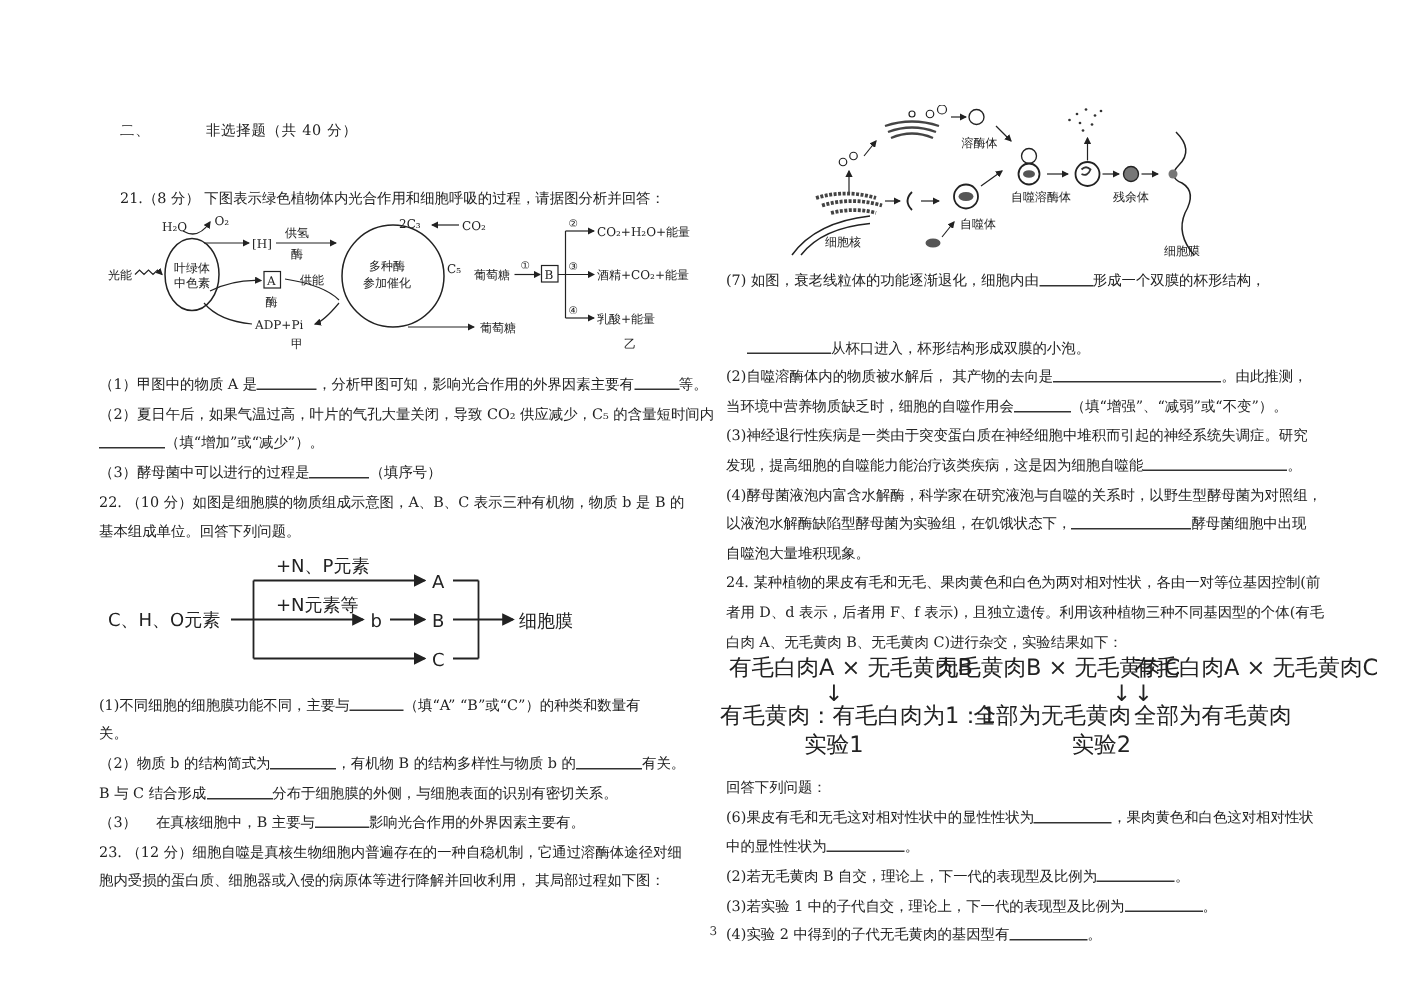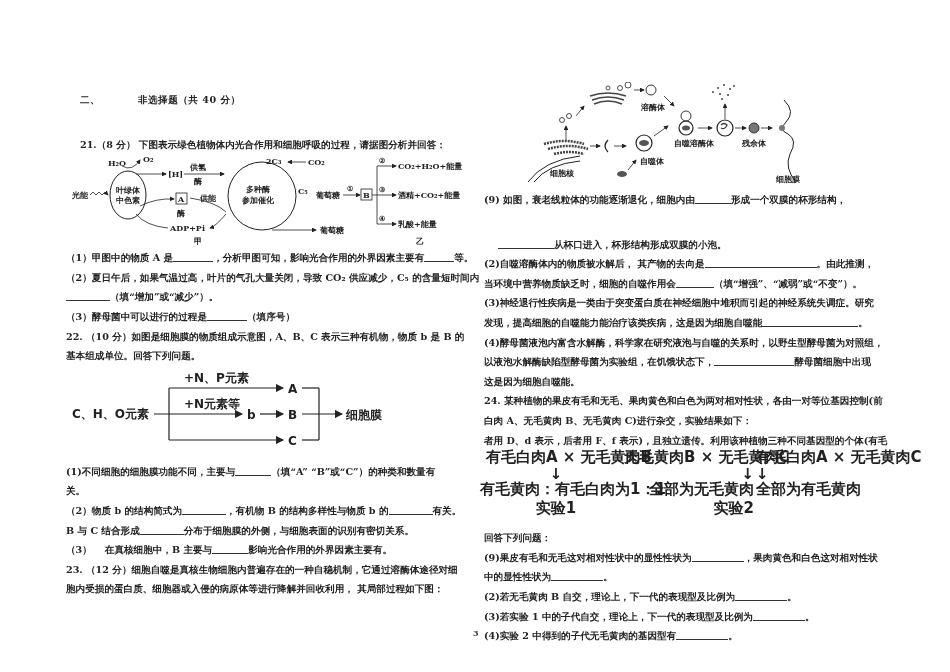--- a/index.html
+++ b/index.html
@@ -1,18 +1,18 @@
 <!DOCTYPE html>
 <html><head>
 <meta charset="utf-8">
 <style>
   * { box-sizing: border-box; margin: 0; padding: 0; }
   html, body { width: 950px; height: 672px; background: #ffffff; overflow: hidden; }
   body { font-family: "DejaVu Serif", "Liberation Serif", serif; color: #222; position: relative; }
-  .page { position: absolute; left: 0; top: 12px; width: 950px; height: 551px; background: #fff; font-weight: bold; }
+  .page { position: absolute; left: 0; top: 0; width: 950px; height: 551px; background: #fff; }
   .col { position: absolute; top: 78px; font-size: 9.6px; line-height: 19.6px; }
   .col-left { left: 66px; width: 412px; }
   .col-right { left: 484px; width: 412px; }
   .line { white-space: nowrap; }
   .indent { padding-left: 14px; margin-top: 25px; }
   .blank { display: inline-block; border-bottom: 1px solid #333; height: 11px; vertical-align: -1px; }
   .page-num { position: absolute; left: 473px; top: 616px; font-size: 8px; color: #333; }
   svg text { font-family: "DejaVu Serif", "Liberation Serif", serif; fill: #222; }
   .sans text { font-family: "DejaVu Sans", "Liberation Sans", sans-serif; }
   .diagram { display: block; }
@@ -87,21 +87,21 @@
         <text x="313" y="9" font-size="7">②</text>
         <text x="313" y="38" font-size="7">③</text>
         <text x="313" y="67" font-size="7">④</text>
         <text x="332" y="15" font-size="8">CO₂+H₂O+能量</text>
         <text x="332" y="44" font-size="8">酒精+CO₂+能量</text>
         <text x="332" y="73" font-size="8">乳酸+能量</text>
         <text x="350" y="90" font-size="8">乙</text>
       </g>
     </svg>
 
-    <div class="line" style="margin-top:2px;">
+    <div class="line" style="margin-top:13px;">
       <span>（1）甲图中的物质 A 是</span><span class="blank" style="width:40px;"></span><span>，分析甲图可知，影响光合作用的外界因素主要有</span><span class="blank" style="width:30px;"></span><span>等。</span>
     </div>
     <div class="line">（2）夏日午后，如果气温过高，叶片的气孔大量关闭，导致 CO₂ 供应减少，C₅ 的含量短时间内</div>
     <div class="line">
       <span class="blank" style="width:44px;"></span><span>（填“增加”或“减少”）。</span>
     </div>
     <div class="line">
       <span>（3）酵母菌中可以进行的过程是</span><span class="blank" style="width:40px;"></span><span>（填序号）</span>
     </div>
 
@@ -212,44 +212,44 @@
       <line x1="251" y1="46" x2="262" y2="46" stroke="#222" stroke-width="0.8" marker-end="url(#ah3)"></line>
       <circle cx="270" cy="46" r="5" stroke="#222" fill="#777" stroke-width="0.9"></circle>
       <text x="258" y="64" font-size="8">残余体</text>
       <line x1="277" y1="46" x2="288" y2="46" stroke="#222" stroke-width="0.8" marker-end="url(#ah3)"></line>
       <path d="M300,18 Q312,30 302,40 Q294,48 304,52 Q314,58 306,72 Q300,86 312,100" stroke="#222" fill="none" stroke-width="1"></path>
       <circle cx="298" cy="46" r="3" fill="#777"></circle>
       <text x="292" y="100" font-size="8">细胞膜</text>
     </svg>
 
     <div class="line" style="margin-top:4px;">
-      <span>(9) 如图，衰老线粒体的功能逐渐退化，细胞内由</span><span class="blank" style="width:36px;"></span><span>形成一个双膜的杯形结构，</span>
+      <span>(7) 如图，衰老线粒体的功能逐渐退化，细胞内由</span><span class="blank" style="width:36px;"></span><span>形成一个双膜的杯形结构，</span>
     </div>
     <div class="line indent">
       <span class="blank" style="width:56px;"></span><span>从杯口进入，杯形结构形成双膜的小泡。</span>
     </div>
     <div class="line">
       <span>(2)自噬溶酶体内的物质被水解后， 其产物的去向是</span><span class="blank" style="width:112px;"></span><span>。由此推测，</span>
     </div>
     <div class="line">
       <span>当环境中营养物质缺乏时，细胞的自噬作用会</span><span class="blank" style="width:38px;"></span><span>（填“增强”、“减弱”或“不变”）。</span>
     </div>
     <div class="line">(3)神经退行性疾病是一类由于突变蛋白质在神经细胞中堆积而引起的神经系统失调症。研究</div>
     <div class="line">
       <span>发现，提高细胞的自噬能力能治疗该类疾病，这是因为细胞自噬能</span><span class="blank" style="width:96px;"></span><span>。</span>
     </div>
     <div class="line">(4)酵母菌液泡内富含水解酶，科学家在研究液泡与自噬的关系时，以野生型酵母菌为对照组，</div>
     <div class="line">
       <span>以液泡水解酶缺陷型酵母菌为实验组，在饥饿状态下，</span><span class="blank" style="width:80px;"></span><span>酵母菌细胞中出现</span>
     </div>
-    <div class="line">这是因为细胞自噬能。</div>
+    <div class="line">自噬泡大量堆积现象。</div>
 
     <div class="line">24. 某种植物的果皮有毛和无毛、果肉黄色和白色为两对相对性状，各由一对等位基因控制(前</div>
+    <div class="line">者用 D、d 表示，后者用 F、f 表示)，且独立遗传。利用该种植物三种不同基因型的个体(有毛</div>
     <div class="line">白肉 A、无毛黄肉 B、无毛黄肉 C)进行杂交，实验结果如下：</div>
-    <div class="line">者用 D、d 表示，后者用 F、f 表示)，且独立遗传。利用该种植物三种不同基因型的个体(有毛</div>
 
     <div style="position:relative;height:60px;margin-top:-2px;">
       <div class="cross-row" style="position:absolute;left:2px;top:0;width:140px;text-align:center;">
         <div>有毛白肉A × 无毛黄肉B</div>
         <div style="line-height:12px;">↓</div>
         <div style="margin-left:-6px;">有毛黄肉：有毛白肉为1：1</div>
         <div>实验1</div>
       </div>
       <div class="cross-row" style="position:absolute;left:140px;top:0;width:130px;text-align:right;">
         <div>无毛黄肉B × 无毛黄肉C</div>
@@ -259,21 +259,21 @@
       </div>
       <div class="cross-row" style="position:absolute;left:272px;top:0;width:140px;">
         <div>有毛白肉A × 无毛黄肉C</div>
         <div style="line-height:12px;">↓</div>
         <div>全部为有毛黄肉</div>
       </div>
     </div>
 
     <div class="line" style="margin-top:20px;">回答下列问题：</div>
     <div class="line">
-      <span>(9)果皮有毛和无毛这对相对性状中的显性性状为</span><span class="blank" style="width:52px;"></span><span>，果肉黄色和白色这对相对性状</span>
+      <span>(6)果皮有毛和无毛这对相对性状中的显性性状为</span><span class="blank" style="width:52px;"></span><span>，果肉黄色和白色这对相对性状</span>
     </div>
     <div class="line">
       <span>中的显性性状为</span><span class="blank" style="width:52px;"></span><span>。</span>
     </div>
     <div class="line">
       <span>(2)若无毛黄肉 B 自交，理论上，下一代的表现型及比例为</span><span class="blank" style="width:52px;"></span><span>。</span>
     </div>
     <div class="line">
       <span>(3)若实验 1 中的子代自交，理论上，下一代的表现型及比例为</span><span class="blank" style="width:52px;"></span><span>。</span>
     </div>

